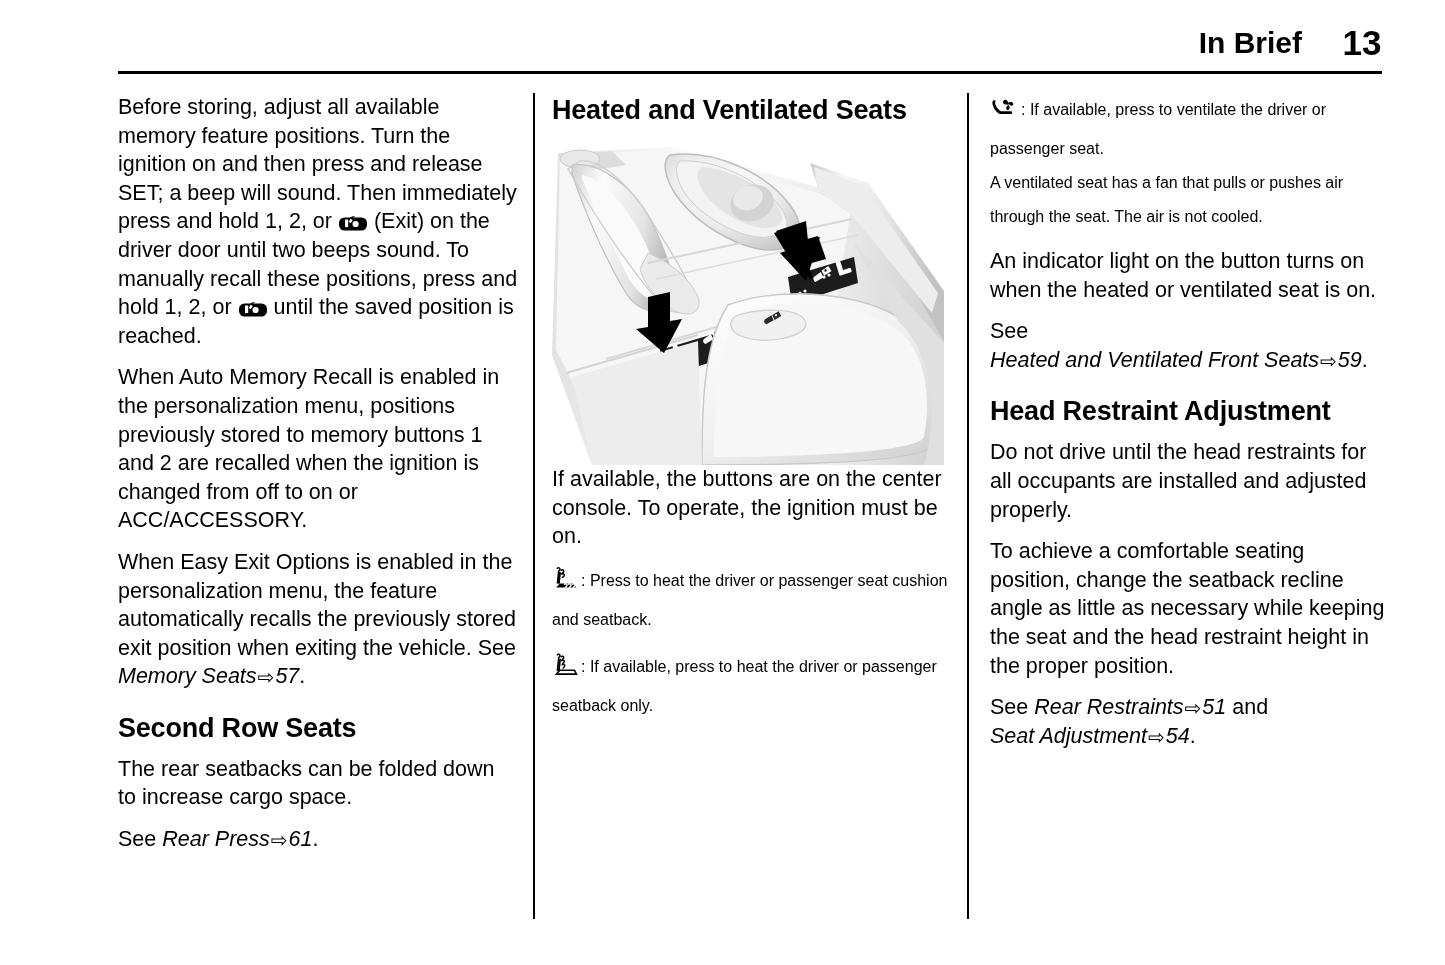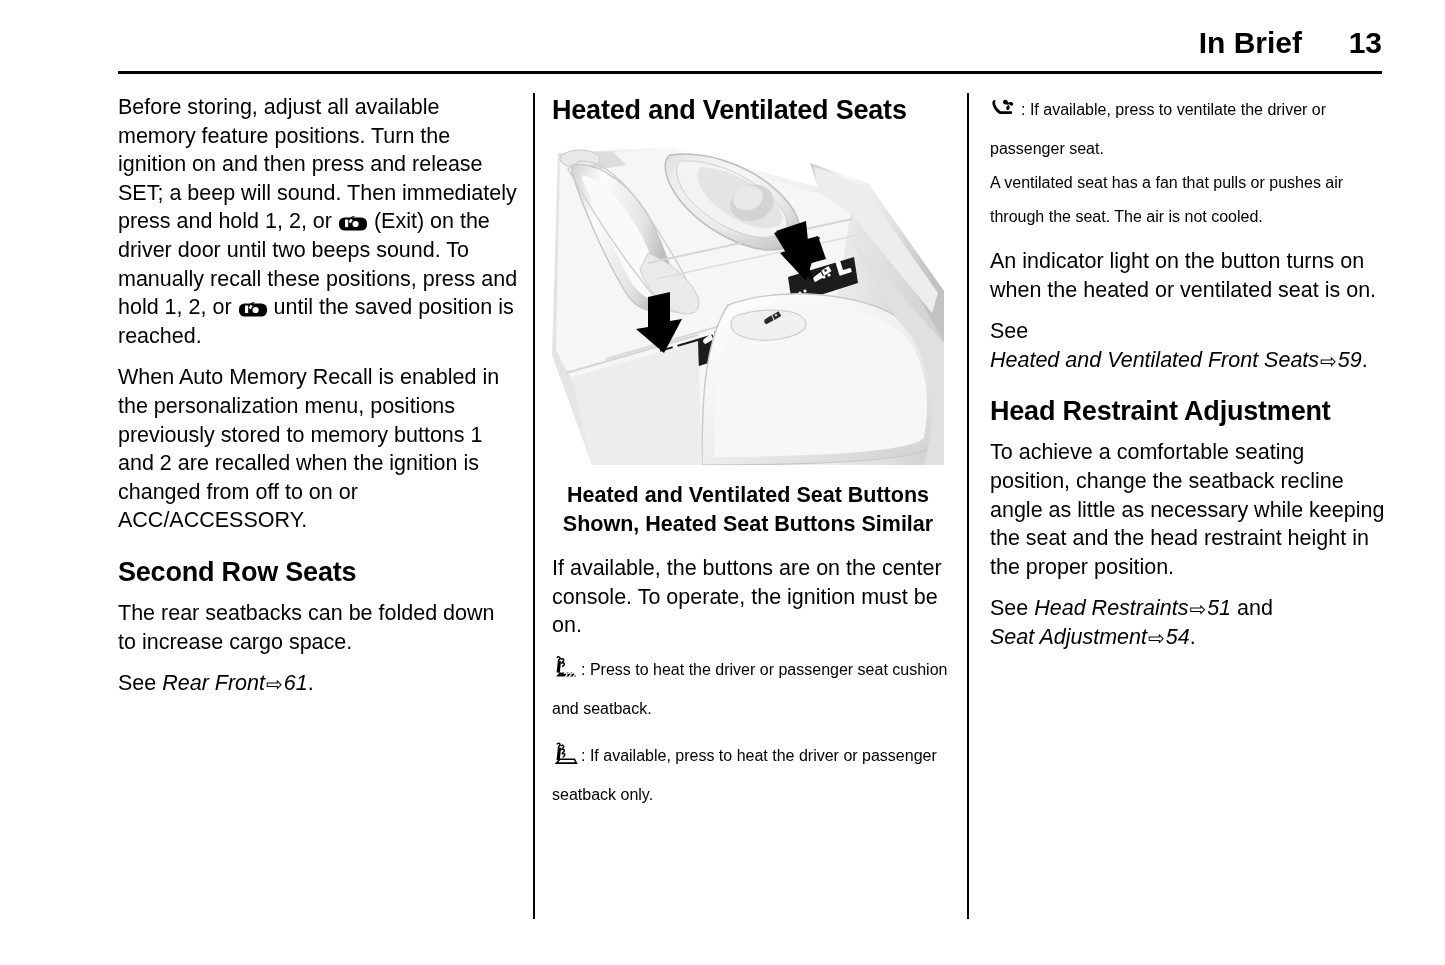--- a/index.html
+++ b/index.html
@@ -32,26 +32,26 @@
     justify-content: flex-end;
     align-items: flex-start;
   }
   .header-title {
     font-size: 30px;
     font-weight: bold;
     letter-spacing: 0px;
     line-height: 34px;
   }
   .header-pageno {
-    font-size: 30px;
+    font-size: 35px;
     font-weight: bold;
     margin-left: 40px;
     line-height: 34px;
     min-width: 40px;
-    text-align: right;
+    text-align: center;
   }
   .header-rule {
     position: absolute;
     left: 118px;
     top: 71px;
     width: 1264px;
     height: 3px;
     background: #000;
   }
 
@@ -178,27 +178,30 @@
               <rect x="1" y="4.5" width="28" height="13" rx="5.5" fill="#000"></rect>
               <path d="M7 6.5 h3.2 v7.6 h-3.2 z" fill="#fff"></path>
               <path d="M11.6 5.2 c2.4 -2.4 4.6 -2.6 5.6 -1.2 c-1.4 -0.2 -3 0.6 -4.2 2.4 z" fill="#000"></path>
               <path d="M12.5 5.8 l2.2 1.2 l-1.9 3.2 l-2.1 -1.3 z" fill="#fff"></path>
               <circle cx="17.6" cy="11" r="3.1" fill="#fff"></circle>
             </svg></span><span> until the saved position is reached.</span>
       </p>
 
       <p class="body">When Auto Memory Recall is enabled in the personalization menu, positions previously stored to memory buttons 1 and 2 are recalled when the ignition is changed from off to on or ACC/ACCESSORY.</p>
 
+      <p class="body">
+        <span>When Easy Exit Options is enabled in the personalization menu, the feature automatically recalls the previously stored exit position when exiting the vehicle. See </span><span class="pageref"><i>Memory Seats</i><span class="arrow-glyph">⇨</span><span>57</span></span><span>.</span>
+      </p>
 
       <h2 class="section">Second Row Seats</h2>
 
       <p class="body">The rear seatbacks can be folded down to increase cargo space.</p>
 
       <p class="body">
-        <span>See </span><span class="pageref"><i>Rear Front</i><span class="arrow-glyph">⇨</span><span>61</span></span><span>.</span>
+        <span>See </span><span class="pageref"><i>Rear Press</i><span class="arrow-glyph">⇨</span><span>61</span></span><span>.</span>
       </p>
     </div>
 
     <div class="col col-2">
 
       <h2 class="section first">Heated and Ventilated Seats</h2>
 
       <div class="figure">
         <div class="figure-image">
           <svg width="392" height="320" viewBox="0 0 392 320" role="img">
@@ -318,21 +321,20 @@
 
             <g>
               <path d="M224 86 L254 76 L256 96 L268 92 L254 136 L228 108 L240 104 Z" fill="#000000"></path>
             </g>
 
             <g>
               <path d="M96 152 L118 147 L118 176 L130 174 L112 208 L84 184 L96 182 Z" fill="#000000"></path>
             </g>
           </svg>
         </div>
-        <div class="figure-caption">Heated and Ventilated Seat Buttons Shown, Heated Seat Buttons Similar</div>
       </div>
 
       <p class="body">If available, the buttons are on the center console. To operate, the ignition must be on.</p>
 
       <p class="sym-para">
         <span class="lead-icon"><svg width="26" height="24" viewBox="0 0 26 24">
               <g fill="#000">
                 <rect x="5.2" y="5.0" width="3.2" height="11.6" transform="rotate(6 6.8 11)"></rect>
                 <path d="M7.6 16.6 L22.2 16.6 L24.0 20.6 L4.2 20.6 Z"></path>
                 <path d="M5.0 1.8 c1.2 -1.6 3.0 -1.0 3.0 0.4 c0 1.3 -1.6 1.6 -1.6 2.9" fill="none" stroke="#000" stroke-width="1.5"></path>
@@ -381,22 +383,23 @@
       </p>
 
       <p class="body">An indicator light on the button turns on when the heated or ventilated seat is on.</p>
 
       <p class="body">
         <span>See </span><span class="pageref"><i>Heated and Ventilated Front Seats</i><span class="arrow-glyph">⇨</span><span>59</span></span><span>.</span>
       </p>
 
       <h2 class="section">Head Restraint Adjustment</h2>
 
+      <p class="body">Do not drive until the head restraints for all occupants are installed and adjusted properly.</p>
 
       <p class="body">To achieve a comfortable seating position, change the seatback recline angle as little as necessary while keeping the seat and the head restraint height in the proper position.</p>
 
       <p class="body">
-        <span>See </span><span class="pageref"><i>Head Restraints</i><span class="arrow-glyph">⇨</span><span>51</span></span><span> and </span><span class="pageref"><i>Seat Adjustment</i><span class="arrow-glyph">⇨</span><span>54</span></span><span>.</span>
+        <span>See </span><span class="pageref"><i>Rear Restraints</i><span class="arrow-glyph">⇨</span><span>51</span></span><span> and </span><span class="pageref"><i>Seat Adjustment</i><span class="arrow-glyph">⇨</span><span>54</span></span><span>.</span>
       </p>
     </div>
 
   </div>
 </div>
 
 </body></html>

